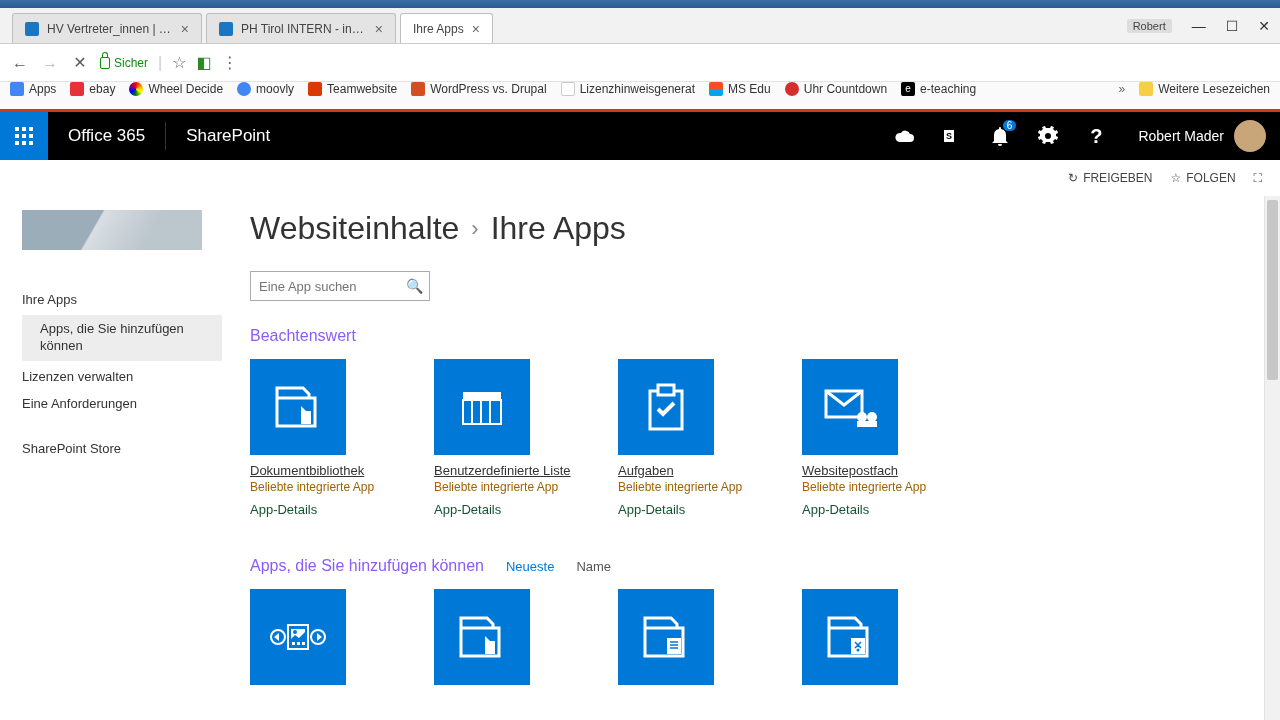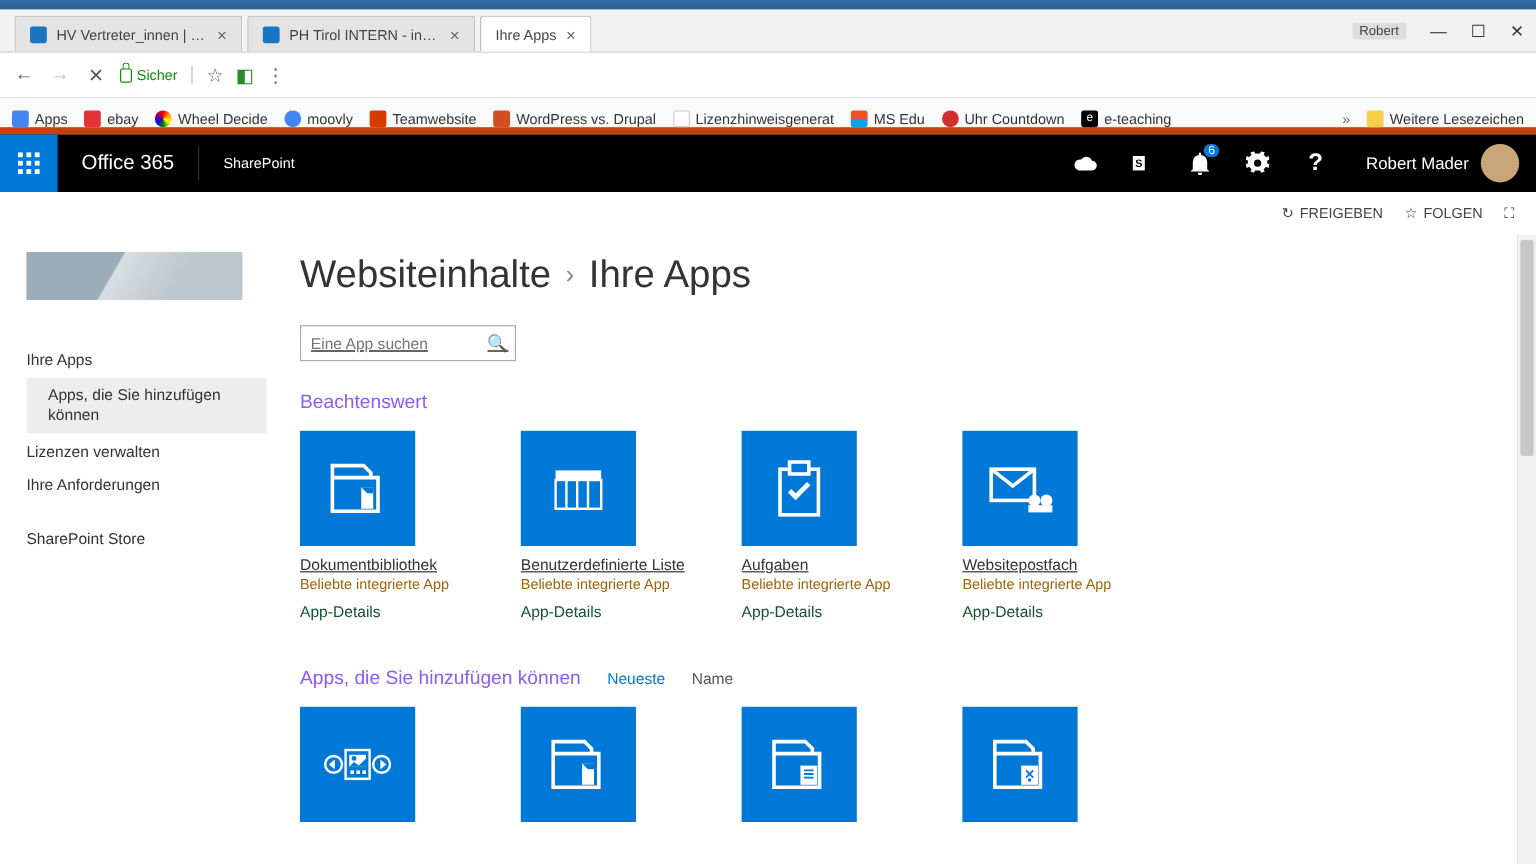--- a/index.html
+++ b/index.html
@@ -24,33 +24,33 @@
 .navbtn { width:20px; text-align:center; color:#5a5a5a; font-size:16px; }
 .navbtn.disabled { color:#bbb; }
 .secure { color:#0a8f08; font-size:12px; display:flex; align-items:center; gap:4px; }
 .lock { width:10px; height:12px; border:1.5px solid #0a8f08; border-radius:2px; position:relative; display:inline-block;}
 .lock:before{content:"";position:absolute;top:-6px;left:1px;width:4px;height:5px;border:1.5px solid #0a8f08;border-bottom:none;border-radius:3px 3px 0 0;}
 .url { flex:1; font-size:13px; color:#333; white-space:nowrap; overflow:hidden; text-overflow:ellipsis;}
 .url .grey { color:#7a7a7a; }
 .staricon { color:#666; font-size:16px; }
 
 
-.bmrow { height:30px; background:#fafafa; display:flex; align-items:flex-end; padding:0 10px; gap:14px; font-size:12px; color:#333; border-bottom:6px solid #c2410c;}
+.bmrow { height:30px; background:#fafafa; display:flex; align-items:flex-start; padding:0 10px; gap:14px; font-size:12px; color:#333; border-bottom:3px solid #c2410c;}
 .bm { display:flex; align-items:center; gap:5px; white-space:nowrap; }
 .bm .bi { width:14px; height:14px; display:inline-block; background:#888; border-radius:2px;}
 .bmrow .spacer { flex:1; }
 .bmrow .chev { color:#666; }
 
 
 .suitebar { height:48px; background:#000; color:#fff; display:flex; align-items:center; }
 .waffle { width:48px; height:48px; background:#0078d7; display:flex; align-items:center; justify-content:center; }
 .waffle-grid { width:18px; height:18px; display:grid; grid-template-columns:repeat(3,4px); grid-template-rows:repeat(3,4px); gap:3px;}
 .waffle-grid i{background:#fff;}
 .brand { padding:0 20px; font-size:17px; font-weight:400; }
-.brand2 { padding:0 20px; font-size:12px; }
+.brand2 { padding:0 20px; font-size:17px; }
 .suitebar .flex { flex:1; }
 .sicon { width:48px; height:48px; display:flex; align-items:center; justify-content:center; font-size:17px; position:relative;}
 .badge { position:absolute; top:8px; right:8px; background:#0078d7; color:#fff; font-size:10px; border-radius:8px; padding:0 4px;}
 .uname { padding:0 10px 0 18px; font-size:14px;}
 .avatar { width:32px; height:32px; border-radius:50%; background:#c9a57a; margin-right:14px;}
 
 
 .cmdrow { height:36px; display:flex; align-items:center; justify-content:flex-end; gap:18px; padding:0 18px; font-size:12px; color:#444; border-bottom:0; }
 .cmd { display:flex; align-items:center; gap:5px; }
 
@@ -70,21 +70,21 @@
 .navlist .gap { height:18px; }
 
 .maincol { flex:1; }
 .topnav { display:flex; gap:26px; font-size:13px; align-items:center; margin-bottom:4px;}
 .topnav .ln { color:#0078d7; }
 .topnav .pl { color:#555; }
 .topnav .edit { color:#666; display:flex; gap:6px; align-items:center; font-size:12px; margin-left:10px;}
 .bc { font-size:32px; color:#333; font-weight:300; display:flex; gap:12px; align-items:center; margin-bottom:24px;}
 .bc .sep { color:#888; font-size:22px;}
 
-.searchbox { display:inline-flex; border:1px solid #ababab; height:30px; align-items:center; margin-bottom:26px;text-decoration:underline;}
+.searchbox { display:inline-flex; border:1px solid #ababab; height:30px; align-items:center; margin-bottom:26px;}
 .searchbox input { border:none; outline:none; width:150px; padding:0 8px; font-size:13px; color:#666;}
 .searchbox .mag { width:28px; text-align:center; color:#333; font-size:14px;}
 
 h3.sect { font-size:16px; font-weight:400; color:#8b5cf6; margin-bottom:14px;}
 .sectrow { display:flex; align-items:baseline; gap:22px; margin-top:40px; }
 .sectrow .filt { font-size:13px; color:#555; }
 .sectrow .filt.active { color:#0078d7; }
 
 .tiles { display:flex; gap:88px; flex-wrap:wrap; }
 .tile { width:96px; }
@@ -247,21 +247,21 @@
 
 <div class="contentwrap">
 <div class="page">
 <div class="pgrid">
   <div class="leftcol">
     <div class="siteimg"></div>
     <div class="navlist">
       <div class="ni">Ihre Apps</div>
       <div class="sub">Apps, die Sie hinzufügen können</div>
       <div class="ni">Lizenzen verwalten</div>
-      <div class="ni">Ihre Anforderungen</div>
+      <div class="ni">Eine Anforderungen</div>
       <div class="gap"></div>
       <div class="ni">SharePoint Store</div>
     </div>
   </div>
 
   <div class="maincol">
     <div class="bc">
       <span>Websiteinhalte</span>
       <span class="sep">›</span>
       <span>Ihre Apps</span>

